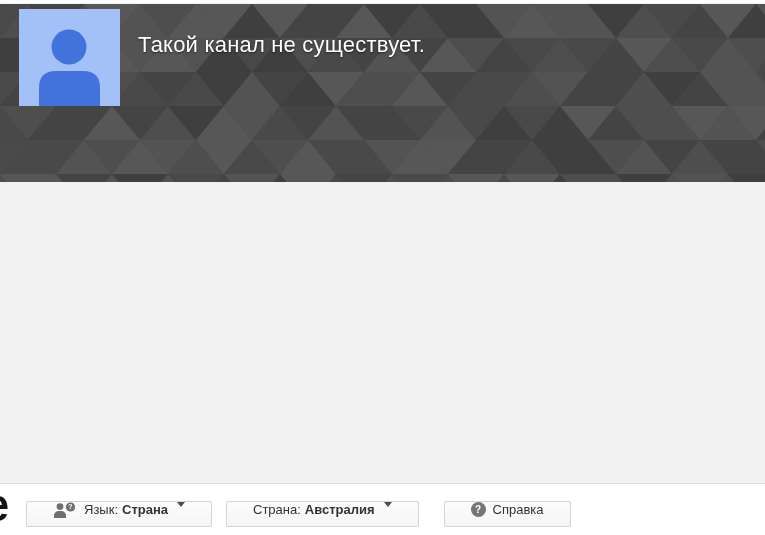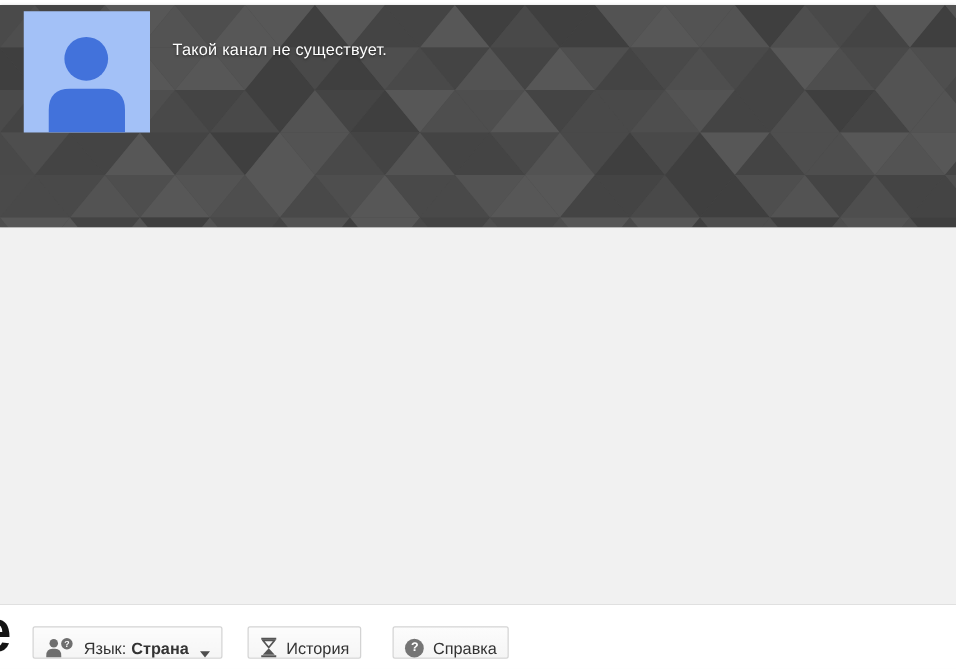--- a/index.html
+++ b/index.html
@@ -23,21 +23,21 @@
   .avatar {
     position: absolute; left: 19px; top: 5px;
     width: 101px; height: 97px;
     background: var(--avatar-bg, #a3c1f7);
     overflow: hidden;
   }
   .avatar svg { display: block; }
 
   .banner-title {
     position: absolute; left: 138px; top: 28px;
-    color: #ffffff; font-size: 13px; font-weight: 400;
+    color: #ffffff; font-size: 22px; font-weight: 400;
     letter-spacing: 0.2px;
     text-shadow: 0 1px 2px rgba(0,0,0,0.55);
     white-space: nowrap;
   }
 
   
   .page-body {
     position: absolute; left: 0; top: 182px;
     width: 765px; height: 301px;
     background: var(--body-bg, #f1f1f1);
@@ -56,23 +56,23 @@
     font-size: 47px; line-height: 47px; font-weight: 700;
     color: #141414;
     transform: scaleX(0.92);
     transform-origin: left;
   }
   .footer-buttons {
     position: absolute; left: 0; top: 501px;
     display: flex; align-items: flex-start;
   }
   .fbtn {
-    display: inline-flex; align-items: flex-end;
+    display: inline-flex; align-items: flex-start;
     height: 26px; box-sizing: border-box;
-    padding: 0 9px;
+    padding: 0 26px;
     background: linear-gradient(to bottom, #fcfcfc, #f5f5f5);
     border: 1px solid #d3d3d3; border-radius: 2px;
     font-size: 13px; color: #333; cursor: pointer;
     white-space: nowrap;
   }
   .fbtn .val { font-weight: 700; margin-left: 4px; }
   .fbtn .prefix { font-weight: 400; }
   .fbtn .ico { display: inline-flex; margin-right: 7px; }
   .caret {
     display: inline-block; margin-left: 9px;
@@ -300,33 +300,27 @@
         <path d="M1,16 L1,14.5 Q1,9 6,9 L8,9 Q13,9 13,14.5 L13,16 Z" fill="#6e6e6e"></path>
         <circle cx="17.5" cy="5" r="4.6" fill="#6e6e6e"></circle>
         <text x="17.5" y="7.4" text-anchor="middle" font-size="7" font-weight="bold" fill="#ffffff" font-family="Liberation Sans, sans-serif">?</text>
       </svg>
     </span>
     <span class="prefix">Язык:</span>
     <span class="val">Страна</span>
     <span class="caret"></span>
   </button>
 
-
-
-  <button class="fbtn ml20">
-    <span class="ico">
-      <svg width="14" height="16" viewBox="0 0 14 16">
-        <rect x="1" y="0" width="12" height="1.8" fill="#555"></rect>
-        <rect x="1" y="14.2" width="12" height="1.8" fill="#555"></rect>
-        <path d="M2.2,2.2 L11.8,2.2 L7,8 Z" fill="none" stroke="#555" stroke-width="1.4" stroke-linejoin="round"></path>
-        <path d="M7,8.6 L11.8,13.8 L2.2,13.8 Z" fill="#555"></path>
-      </svg>
-    </span>
-    <span>История</span>
+  <button class="fbtn ml14">
+    <span class="prefix">Страна:</span>
+    <span class="val">Австралия</span>
+    <span class="caret"></span>
   </button>
+
+
 
   <button class="fbtn ml25">
     <span class="ico">
       <span class="qcircle">?</span>
     </span>
     <span>Справка</span>
   </button>
 
 </div>
 

